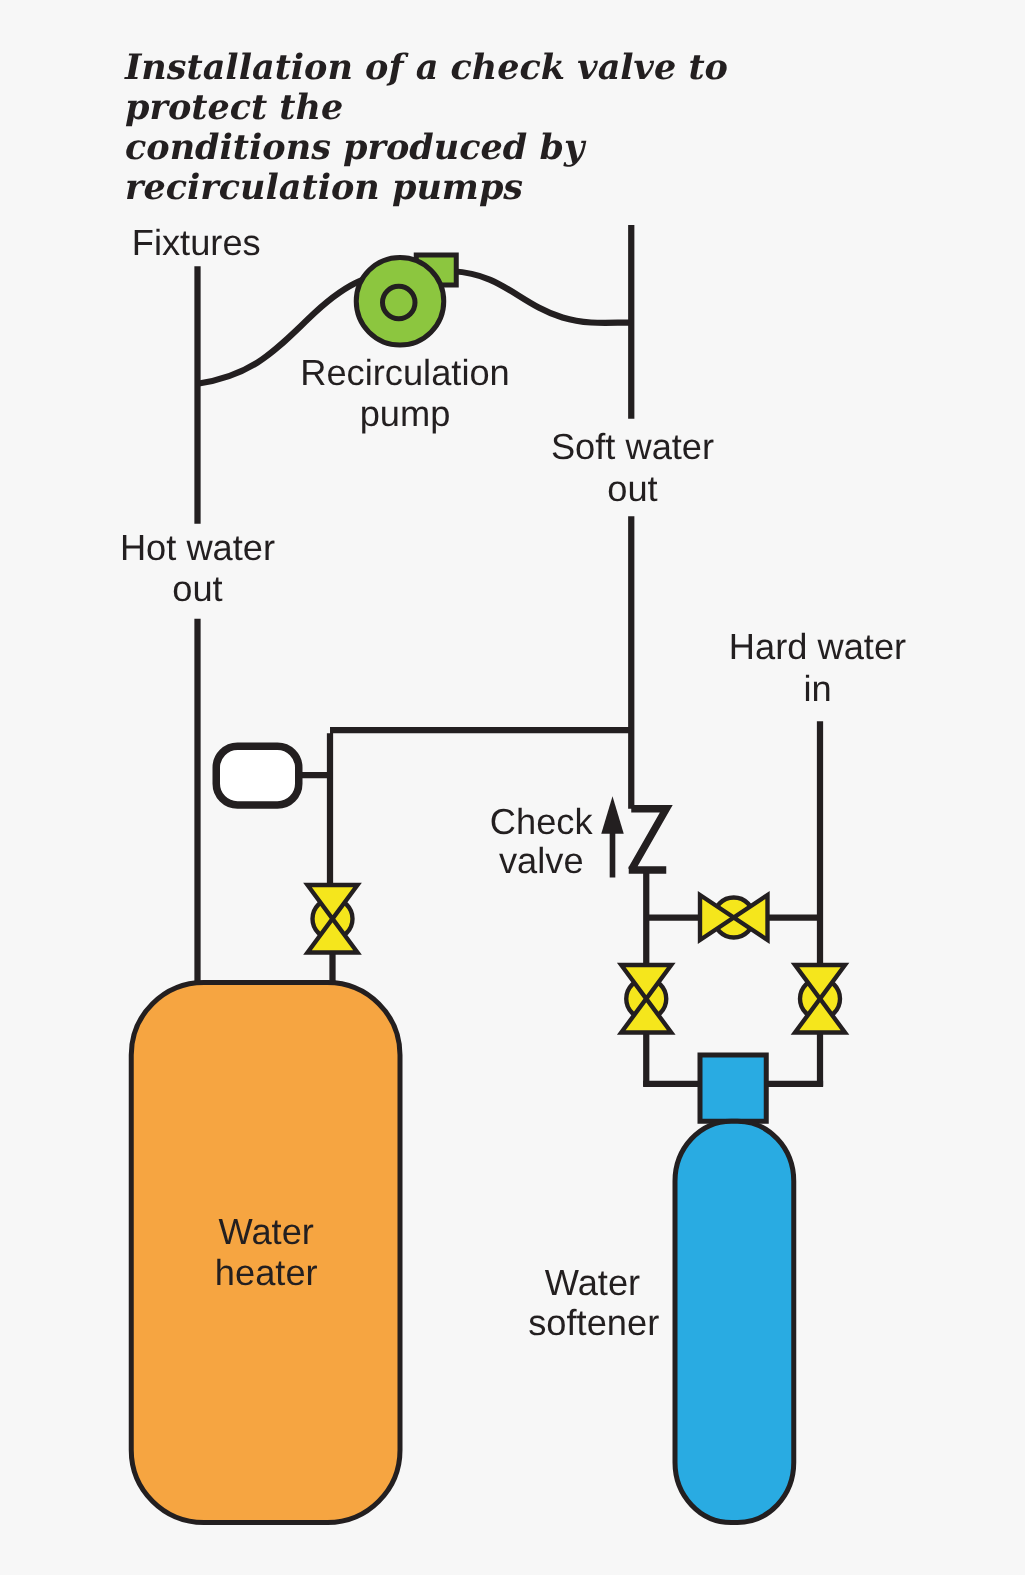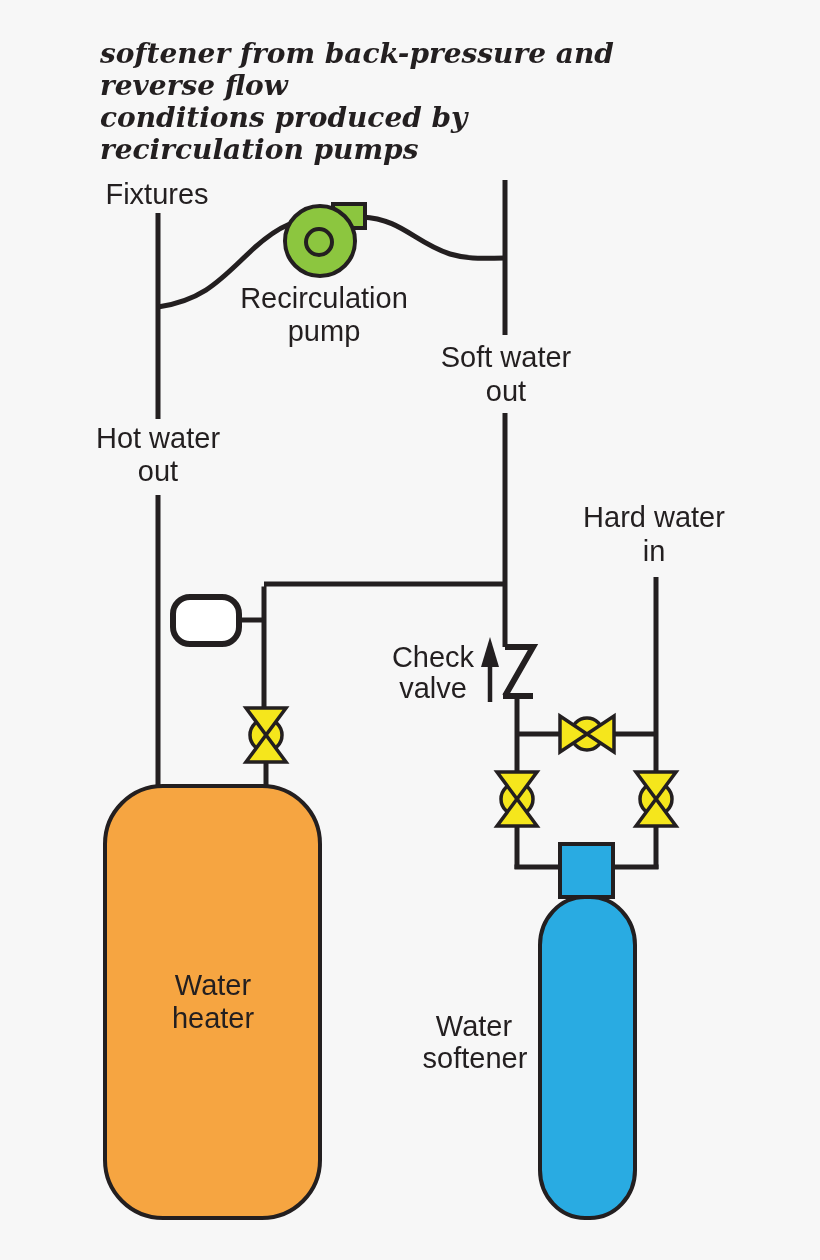--- a/index.html
+++ b/index.html
@@ -36,21 +36,21 @@
     font-family:"Liberation Sans",sans-serif;font-size:29px;
     fill:var(--line);text-anchor:middle;
   }
 </style>
 </head>
 <body>
 
 <div class="stage">
 
   <div class="title">
-    <div>softener from back-pressure and reverse flow</div>
+    <div>Installation of a check valve to protect the</div>
     <div>conditions produced by recirculation pumps</div>
   </div>
 
   <svg width="820" height="1260" viewBox="0 0 820 1260">
 
     <path class="pipe" d="M158,307 C205,300 222,278 252,250 C278,226 296,217 335,217 L362,217
              C402,219 415,243 450,254 C470,260 487,258 505,258"></path>
     <path class="pipe" d="M158,213 V419"></path>
     <path class="pipe" d="M158,495 V789"></path>
     <path class="pipe" d="M505,180 V335"></path>

